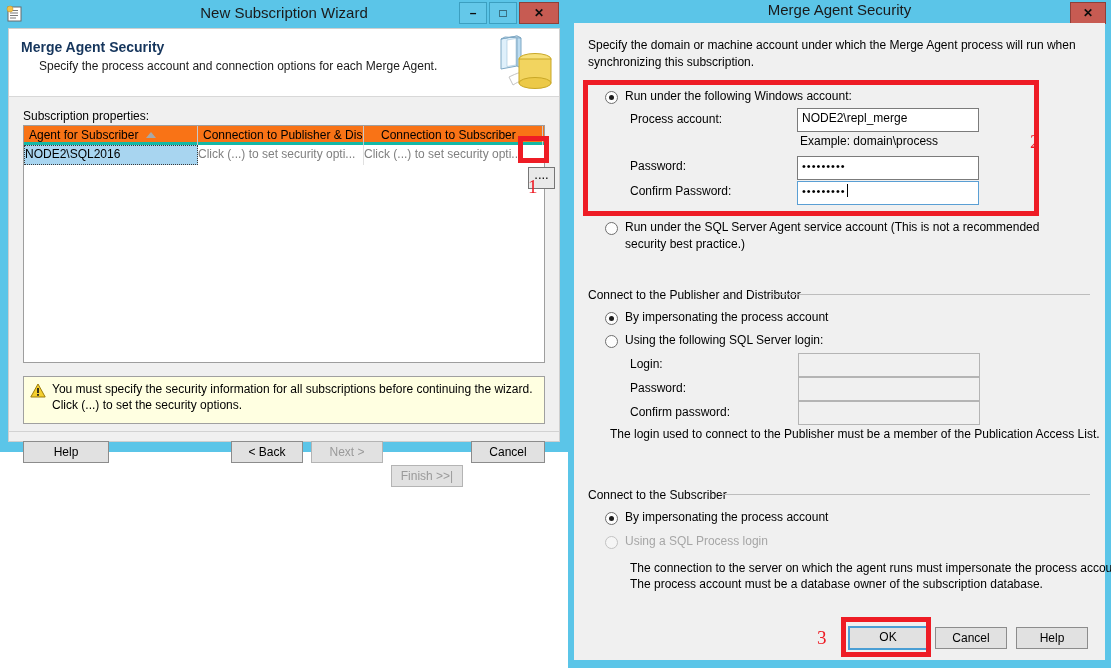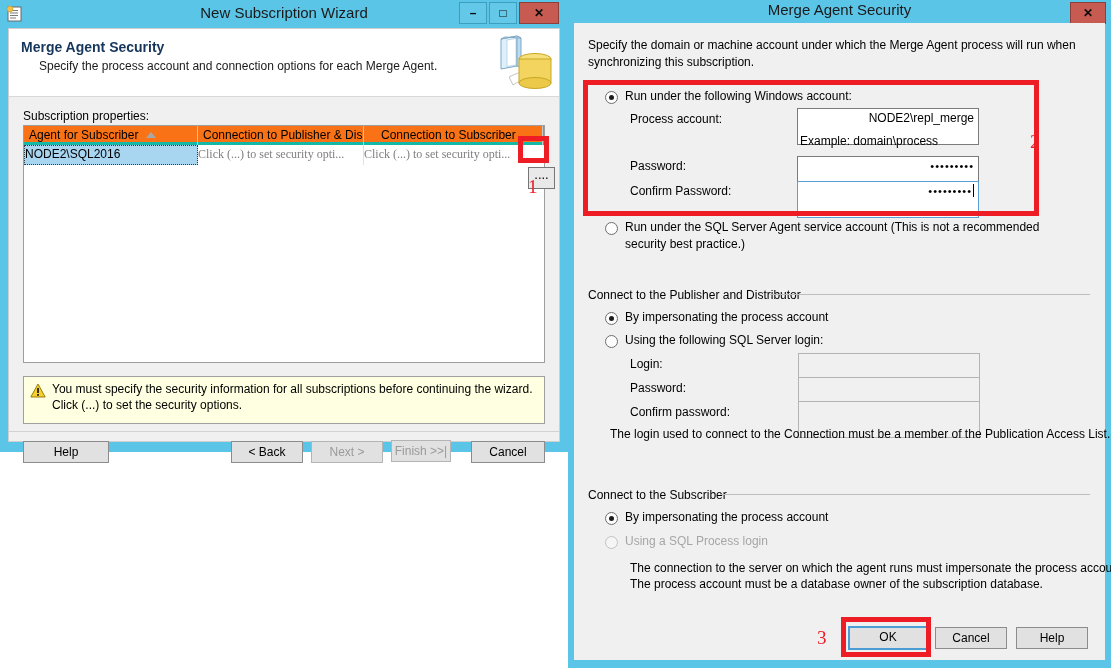--- a/index.html
+++ b/index.html
@@ -37,24 +37,23 @@
 
   .txtbox {
     background: #ffffff;
     border: 1px solid #7b7b7b;
     box-sizing: border-box;
     font-family: "Liberation Sans", sans-serif;
     font-size: 12px;
     color: #000;
     padding: 0 4px;
     line-height: 18px;
-    height: 37px;
+    height: 24px;
     overflow: hidden;
     white-space: nowrap;
-    text-align: right;
   }
   .txtbox.focused { border: 1px solid #5a9fd4; }
   .txtbox.dis { background: #f0f0f0; border: 1px solid #b4b4b4; color: #9a9a9a; }
 
   .pw { letter-spacing: 1px; font-size: 11px; }
 
   .radio {
     position: absolute;
     width: 13px; height: 13px;
     border-radius: 50%;
@@ -210,21 +209,21 @@
     overflow: hidden;
     white-space: nowrap;
     border-right: 1px solid #e0e0e0;
   }
   .gc.sel {
     background: #a8d5f0;
     border: 1px dotted #3b3b3b;
     color: #000;
     line-height: 17px;
   }
-  .gc.muted { color: #808080; font-family: Liberation Serif, serif; }
+  .gc.muted { color: #808080; }
   #ellipsis-btn {
     position: absolute;
     left: 519px; top: 138px;
     width: 27px; height: 22px;
     background: #e9e9e9;
     border: 1px solid #767676;
     box-sizing: border-box;
     font-size: 13px;
     color: #000;
     text-align: center;
@@ -396,21 +395,21 @@
           </svg>
         </div>
         <div id="warn-text">You must specify the security information for all subscriptions before continuing the wizard. Click (...) to set the security options.</div>
       </div>
 
       <div id="wiz-sep"></div>
 
       <div class="win-btn" style="position:absolute;left:14px;top:412px;width:86px;">Help</div>
       <div class="win-btn" style="position:absolute;left:222px;top:412px;width:72px;">&lt; Back</div>
       <div class="win-btn disabled" style="position:absolute;left:302px;top:412px;width:72px;">Next &gt;</div>
-      <div class="win-btn disabled" style="position:absolute;left:382px;top:411px;width:60px;">Finish &gt;&gt;|</div>
+      <div class="win-btn disabled" style="position:absolute;left:382px;top:436px;width:72px;">Finish &gt;&gt;|</div>
       <div class="win-btn" style="position:absolute;left:462px;top:412px;width:74px;">Cancel</div>
     </div>
 
     <div class="redbox" style="left:518px;top:136px;width:31px;height:27px;"></div>
     <div class="rednum" style="left:528px;top:176px;">1</div>
   </div>
 
   <div id="mas">
 
     <div id="mas-title-text">Merge Agent Security</div>
@@ -451,21 +450,21 @@
 
       <div class="lbl" style="left:56px;top:334px;">Login:</div>
       <div class="txtbox dis" style="position:absolute;left:224px;top:330px;width:182px;"></div>
 
       <div class="lbl" style="left:56px;top:358px;">Password:</div>
       <div class="txtbox dis" style="position:absolute;left:224px;top:354px;width:182px;"></div>
 
       <div class="lbl" style="left:56px;top:382px;">Confirm password:</div>
       <div class="txtbox dis" style="position:absolute;left:224px;top:378px;width:182px;"></div>
 
-      <div class="lbl" style="left:36px;top:404px;">The login used to connect to the Connection must be a member of the Publication Access List.</div>
+      <div class="lbl" style="left:36px;top:404px;">The login used to connect to the Publisher must be a member of the Publication Access List.</div>
 
       <div class="grp-title" style="left:14px;top:465px;">Connect to the Subscriber</div>
       <div class="grp-line" style="left:146px;top:471px;width:370px;"></div>
 
       <div class="radio on" style="left:31px;top:489px;"></div>
       <div class="lbl" style="left:51px;top:487px;">By impersonating the process account</div>
 
       <div class="radio dis" style="left:31px;top:513px;"></div>
       <div class="lbl dis" style="left:51px;top:511px;">Using a SQL Process login</div>
 

